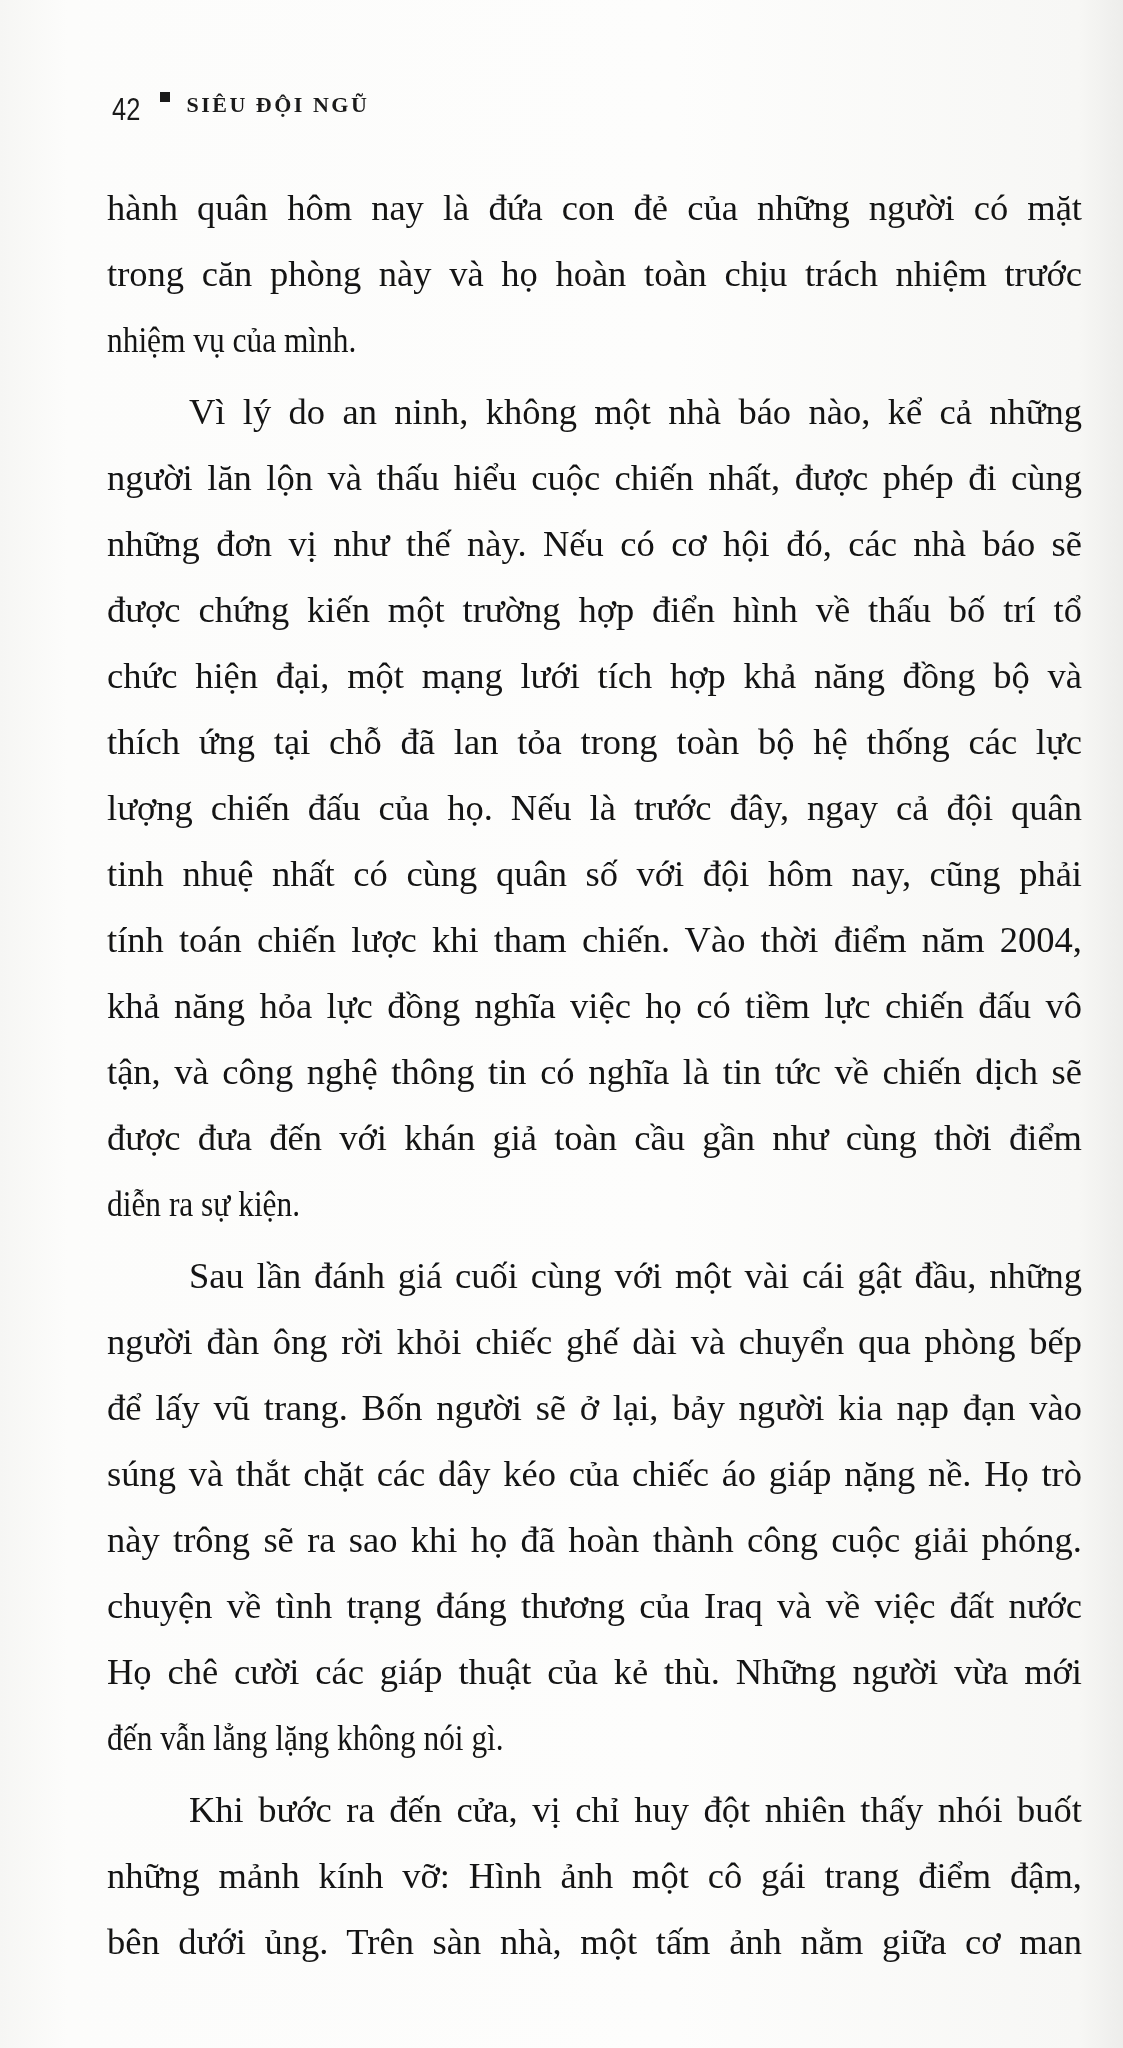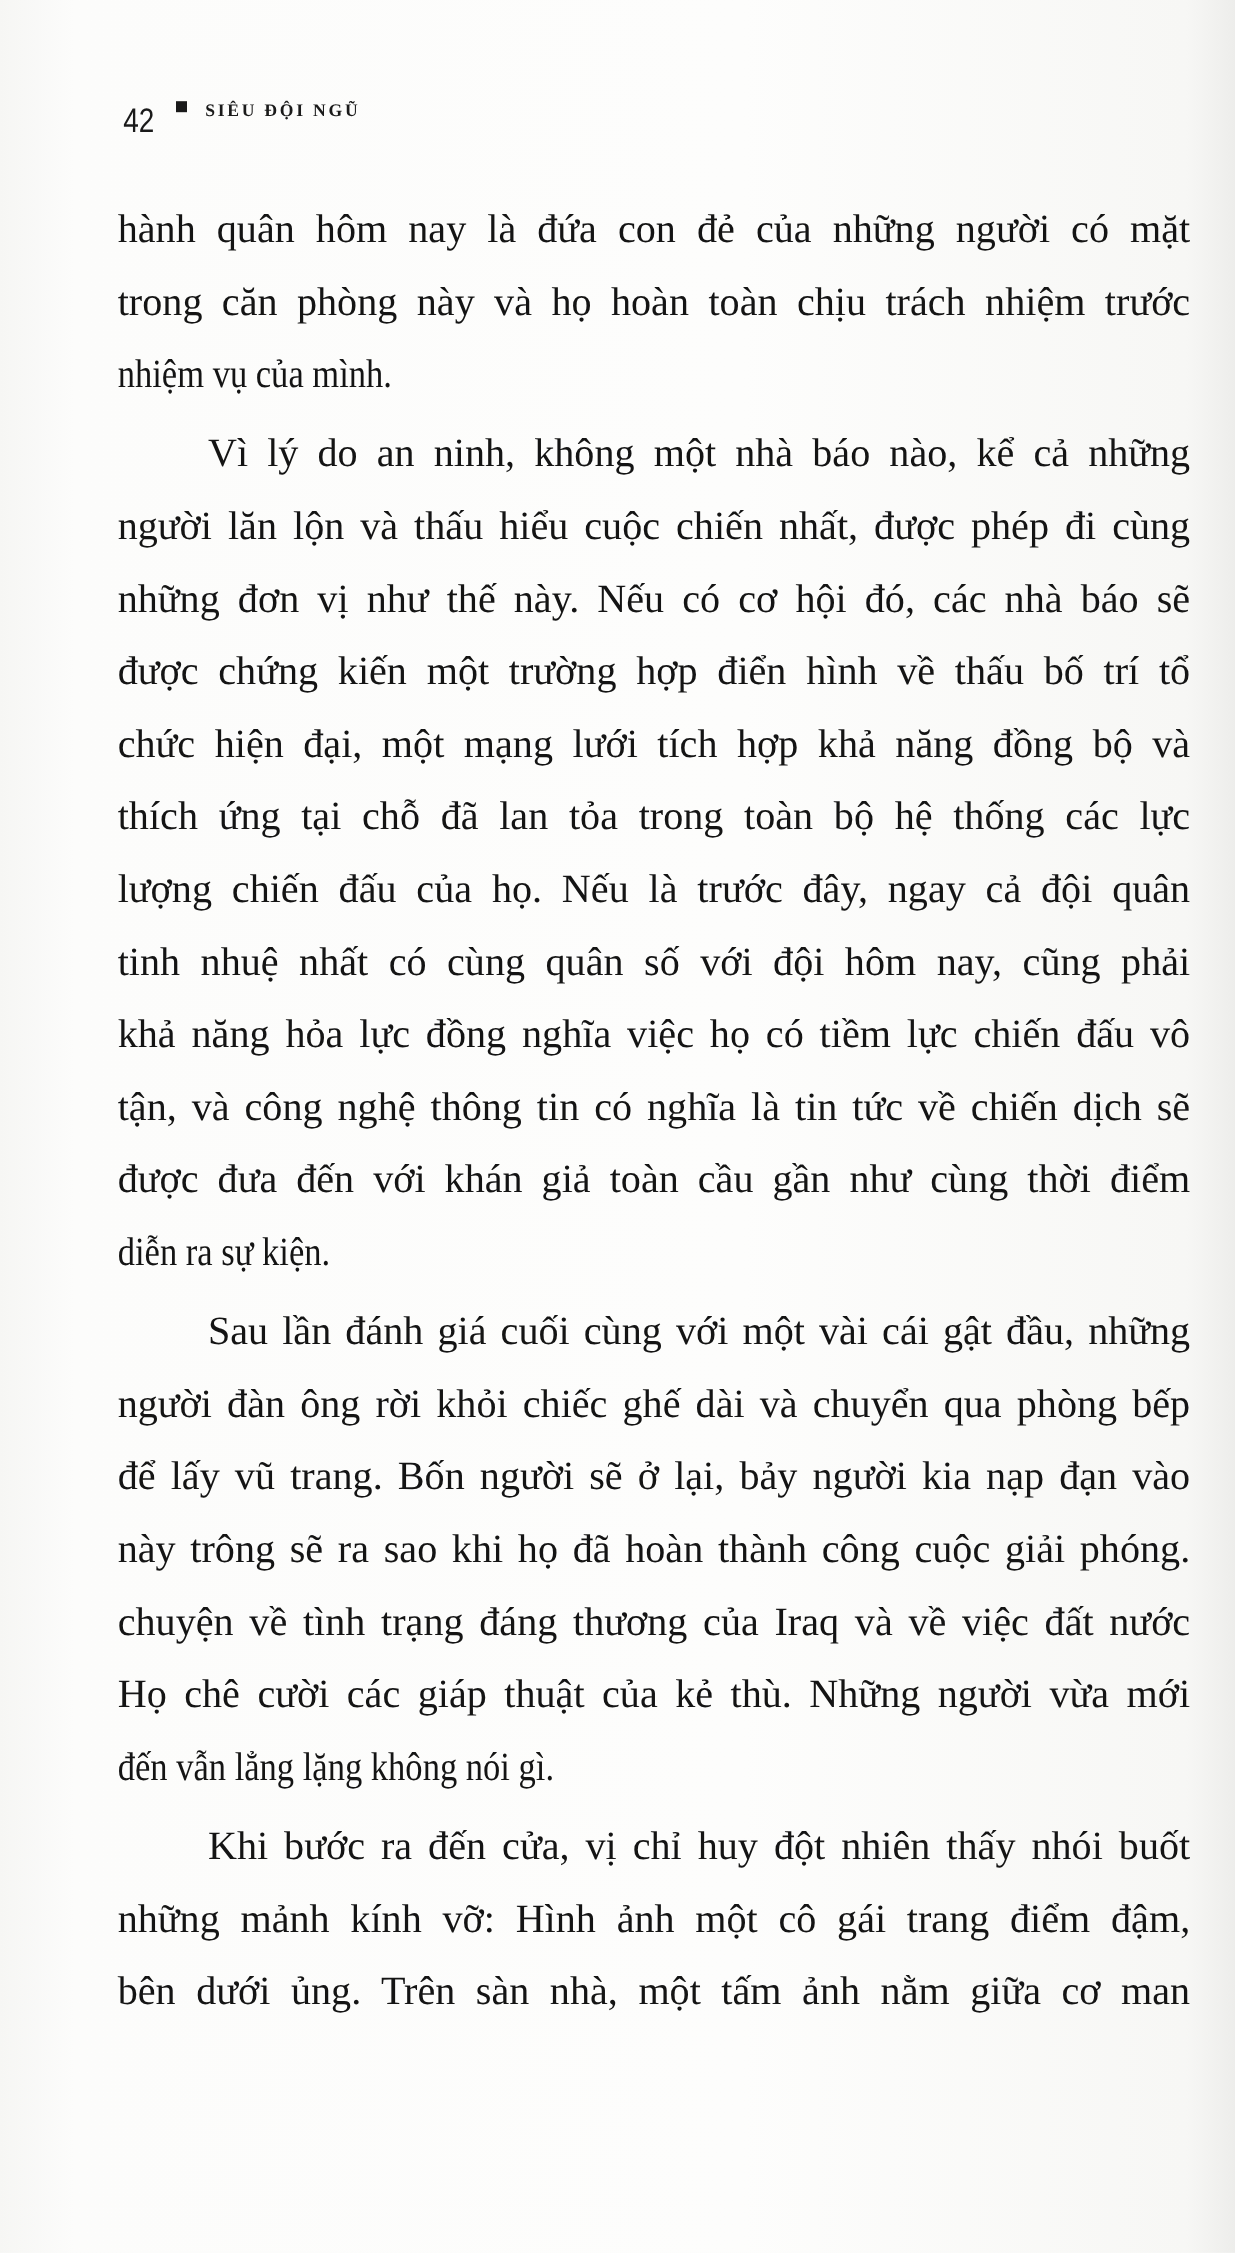--- a/index.html
+++ b/index.html
@@ -34,21 +34,21 @@
     .bullet {
       width: 10px;
       height: 10px;
       background: #1a1a1a;
       margin-left: 14px;
       margin-right: 16px;
     }
     .running-title {
       font-family: "Liberation Serif", serif;
       font-weight: bold;
-      font-size: 16px;
+      font-size: 22px;
       letter-spacing: 2.5px;
       font-variant: small-caps;
       color: #1a1a1a;
     }
     .body-text {
       position: absolute;
       left: 107px;
       top: 175px;
       width: 975px;
       font-family: Liberation Serif, serif;
@@ -95,31 +95,33 @@
 
   <div>
     <span class="line indent">Vì lý do an ninh, không một nhà báo nào, kể cả những</span>
     <span class="line">người lăn lộn và thấu hiểu cuộc chiến nhất, được phép đi cùng</span>
     <span class="line">những đơn vị như thế này. Nếu có cơ hội đó, các nhà báo sẽ</span>
     <span class="line">được chứng kiến một trường hợp điển hình về thấu bố trí tổ</span>
     <span class="line">chức hiện đại, một mạng lưới tích hợp khả năng đồng bộ và</span>
     <span class="line">thích ứng tại chỗ đã lan tỏa trong toàn bộ hệ thống các lực</span>
     <span class="line">lượng chiến đấu của họ. Nếu là trước đây, ngay cả đội quân</span>
     <span class="line">tinh nhuệ nhất có cùng quân số với đội hôm nay, cũng phải</span>
+    <span class="line">tính toán chiến lược khi tham chiến. Vào thời điểm năm 2004,</span>
     <span class="line">khả năng hỏa lực đồng nghĩa việc họ có tiềm lực chiến đấu vô</span>
     <span class="line">tận, và công nghệ thông tin có nghĩa là tin tức về chiến dịch sẽ</span>
     <span class="line">được đưa đến với khán giả toàn cầu gần như cùng thời điểm</span>
     <span class="line last" style="transform: scaleX(0.86);">diễn ra sự kiện.</span>
   </div>
   <span class="para-gap"></span>
 
   <div>
     <span class="line indent">Sau lần đánh giá cuối cùng với một vài cái gật đầu, những</span>
     <span class="line">người đàn ông rời khỏi chiếc ghế dài và chuyển qua phòng bếp</span>
     <span class="line">để lấy vũ trang. Bốn người sẽ ở lại, bảy người kia nạp đạn vào</span>
+    <span class="line">súng và thắt chặt các dây kéo của chiếc áo giáp nặng nề. Họ trò</span>
     <span class="line">này trông sẽ ra sao khi họ đã hoàn thành công cuộc giải phóng.</span>
     <span class="line">chuyện về tình trạng đáng thương của Iraq và về việc đất nước</span>
     <span class="line">Họ chê cười các giáp thuật của kẻ thù. Những người vừa mới</span>
     <span class="line last" style="transform: scaleX(0.86);">đến vẫn lẳng lặng không nói gì.</span>
   </div>
   <span class="para-gap"></span>
 
   <div>
     <span class="line indent">Khi bước ra đến cửa, vị chỉ huy đột nhiên thấy nhói buốt</span>
     <span class="line">những mảnh kính vỡ: Hình ảnh một cô gái trang điểm đậm,</span>

